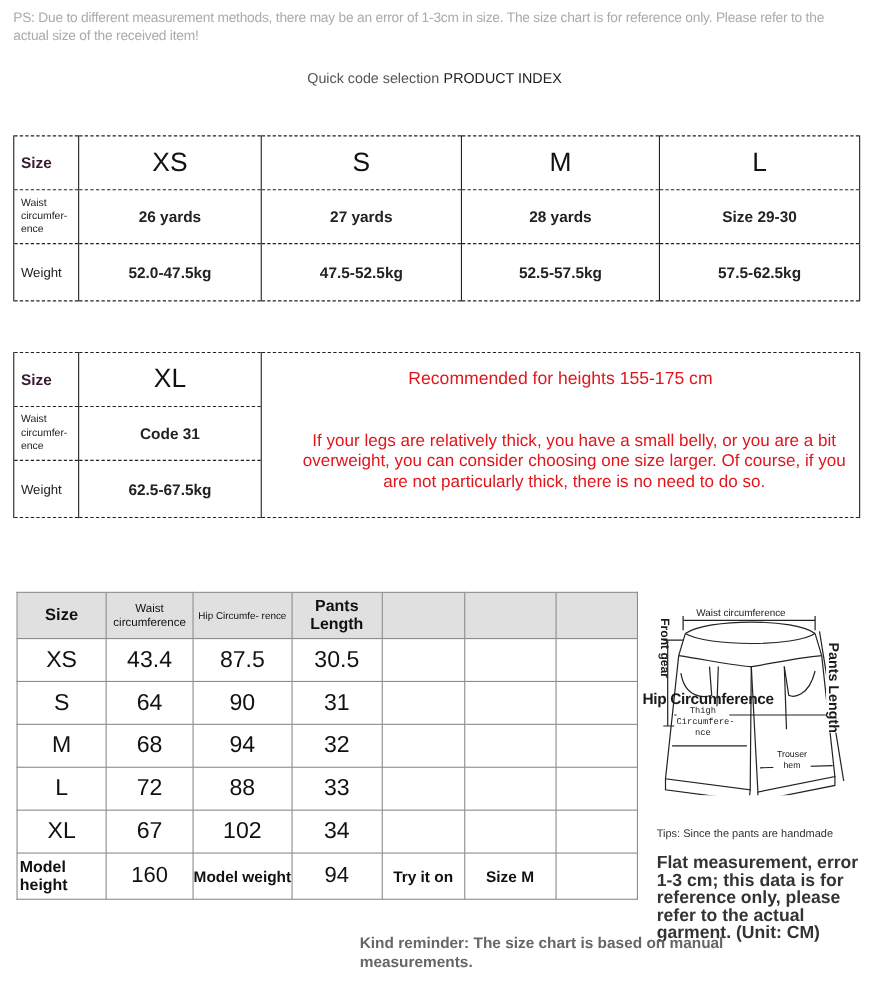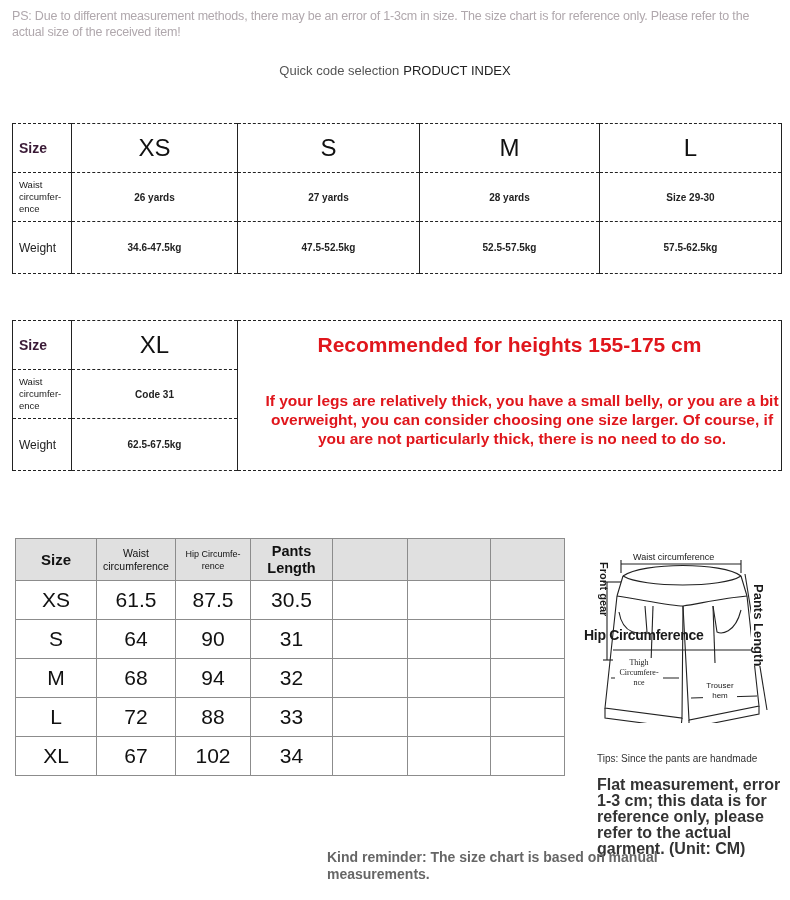--- a/index.html
+++ b/index.html
@@ -17,24 +17,24 @@
   table.dash { border-collapse: collapse; position: absolute; table-layout: fixed; }
   table.dash td { border-top: 1px dashed #222; border-bottom: 1px dashed #222;
                   border-left: 1px solid #222; border-right: 1px solid #222;
                   text-align: center; vertical-align: middle; padding: 0;
                   font-family: "Liberation Sans", sans-serif; }
   table.dash td.lbl { text-align: left; padding-left: 6px; }
   .lbl-size { font-weight: bold; font-size: 14px; color: #3a1a36; }
   .lbl-waist { font-size: 9.5px; line-height: 12px; color: #222; }
   .lbl-weight { font-size: 12px; color: #222; margin-left: 48px; }
   .size-big { font-size: 24px; font-weight: normal; color: #111; font-family: "DejaVu Sans", sans-serif; }
-  .val-bold { font-size: 10px; font-weight: bold; color: #222; }
-
-  .red-rec { color: #e0161c; font-weight: bold; font-size: 21px; font-family: "Liberation Sans", sans-serif; }
-  .red-note { color: #e0161c; font-weight: bold; font-size: 15.5px; line-height: 19px; font-family: "Liberation Sans", sans-serif; margin-left: 25px; }
+  .val-bold { font-size: 14px; font-weight: bold; color: #222; }
+
+  .red-rec { color: #e0161c; font-weight: normal; font-size: 16px; font-family: "Liberation Sans", sans-serif; }
+  .red-note { color: #e0161c; font-weight: normal; font-size: 15.5px; line-height: 19px; font-family: "Liberation Sans", sans-serif; margin-left: 25px; }
 
   
   table.meas { border-collapse: collapse; position: absolute; left: 15px; top: 538px; table-layout: fixed; }
   table.meas td { border: 1px solid #8c8c8c; text-align: center; vertical-align: middle; padding: 0;
                   font-family: "Liberation Sans", sans-serif; color: #111; }
   table.meas tr.hdr td { background: #e0e0e0; height: 41px; }
   table.meas tr.row td { height: 38px; font-size: 21px; }
   table.meas tr.model td { height: 41px; }
   .h-size { font-size: 15px; font-weight: bold; }
   .h-small { font-size: 10.5px; line-height: 13px; }
@@ -77,21 +77,21 @@
   </tr>
   <tr style="height:49px">
     <td class="lbl lbl-waist">Waist circumfer- ence</td>
     <td class="val-bold">26 yards</td>
     <td class="val-bold">27 yards</td>
     <td class="val-bold">28 yards</td>
     <td class="val-bold">Size 29-30</td>
   </tr>
   <tr style="height:52px">
     <td class="lbl lbl-weight">Weight</td>
-    <td class="val-bold">34.6-47.5kg</td>
+    <td class="val-bold">52.0-47.5kg</td>
     <td class="val-bold">47.5-52.5kg</td>
     <td class="val-bold">52.5-57.5kg</td>
     <td class="val-bold">57.5-62.5kg</td>
   </tr>
 </tbody>
   </table>
 
 <table class="dash" style="left:12px; top:320px; width:769px;">
   <colgroup>
       <col style="width:59px">
@@ -135,21 +135,21 @@
     <td class="h-size">Size</td>
     <td class="h-small">Waist circumference</td>
     <td class="h-small2">Hip Circumfe- rence</td>
     <td class="h-pants">Pants Length</td>
     <td></td>
     <td></td>
     <td></td>
   </tr>
   <tr class="row">
     <td>XS</td>
-    <td>61.5</td>
+    <td>43.4</td>
     <td>87.5</td>
     <td>30.5</td>
     <td></td>
         <td></td>
         <td></td>
   </tr>
   <tr class="row">
     <td>S</td>
     <td>64</td>
     <td>90</td>
@@ -177,20 +177,29 @@
         <td></td>
   </tr>
   <tr class="row">
     <td>XL</td>
     <td>67</td>
     <td>102</td>
     <td>34</td>
     <td></td>
         <td></td>
         <td></td>
+  </tr>
+  <tr class="model">
+    <td class="m-lbl">Model height</td>
+    <td class="m-val">160</td>
+    <td class="m-lbl2">Model weight</td>
+    <td class="m-val">94</td>
+    <td class="m-lbl2">Try it on</td>
+    <td class="m-lbl2">Size M</td>
+    <td></td>
   </tr>
 </tbody>
   </table>
 
 <div class="abs diagram">
   <svg width="200" height="175" viewBox="0 0 200 175">
     <g fill="none" stroke="#222" stroke-width="1.1">
 
       <line x1="38" y1="16" x2="158" y2="16"></line>
       <line x1="38" y1="12" x2="38" y2="25"></line>
@@ -222,20 +231,20 @@
       <line x1="162" y1="26" x2="184" y2="162"></line>
 
       <line x1="28" y1="130" x2="96" y2="130"></line>
 
       <line x1="108" y1="150" x2="174" y2="148"></line>
     </g>
   </svg>
   <div class="abs" style="left:50px; top:4px; font-size:9px; font-family:'Liberation Sans',sans-serif; background:#fff;">Waist circumference</div>
   <div class="abs" style="left:12px; top:14px; width:14px; font-size:11px; font-weight:bold; writing-mode:vertical-rl; font-family:'Liberation Sans',sans-serif; line-height:10px;">Front gear</div>
   <div class="abs" style="left:1px; top:79px; font-size:14px; font-weight:bold; font-family:'Liberation Sans',sans-serif; white-space:nowrap; letter-spacing:-0.3px;">Hip Circumference</div>
-  <div class="abs" style="left:32px; top:110px; width:48px; text-align:center; font-size:8px; line-height:10px; font-family:Liberation Serif, serif; background:#fff;">Thigh Circumfere- nce</div>
+  <div class="abs" style="left:32px; top:94px; width:48px; text-align:center; font-size:8px; line-height:10px; font-family:Liberation Mono, monospace; background:#fff;">Thigh Circumfere- nce</div>
   <div class="abs" style="left:120px; top:133px; width:34px; text-align:center; font-size:8px; line-height:10px; font-family:'Liberation Sans',sans-serif; background:#fff;">Trouser hem</div>
   <div class="abs" style="left:168px; top:36px; font-size:13px; font-weight:bold; writing-mode:vertical-rl; font-family:'Liberation Sans',sans-serif; background:#fff;">Pants Length</div>
 </div>
 
 <div class="abs tips-small">Tips: Since the pants are handmade</div>
 <div class="abs tips-big">Flat measurement, error 1-3 cm; this data is for reference only, please refer to the actual garment. (Unit: CM)</div>
 <div class="abs kind">Kind reminder: The size chart is based on manual measurements.</div>
 
 </body></html>

